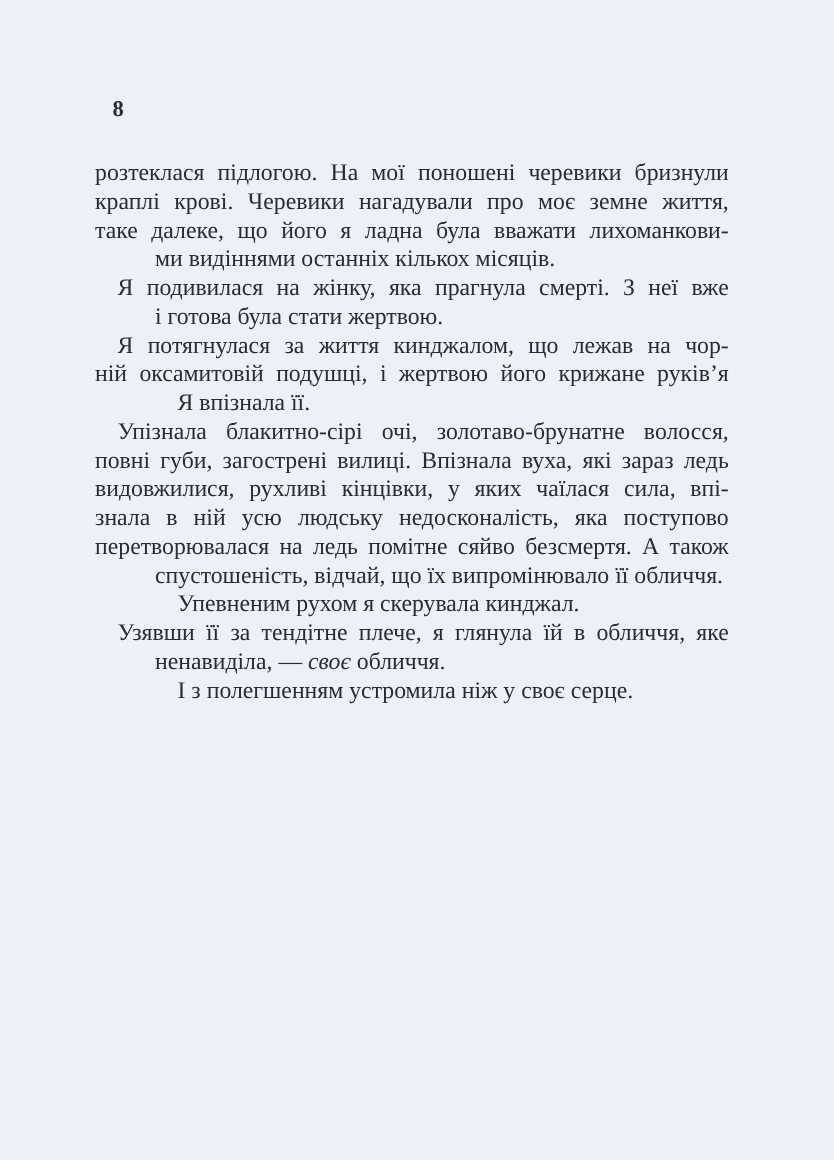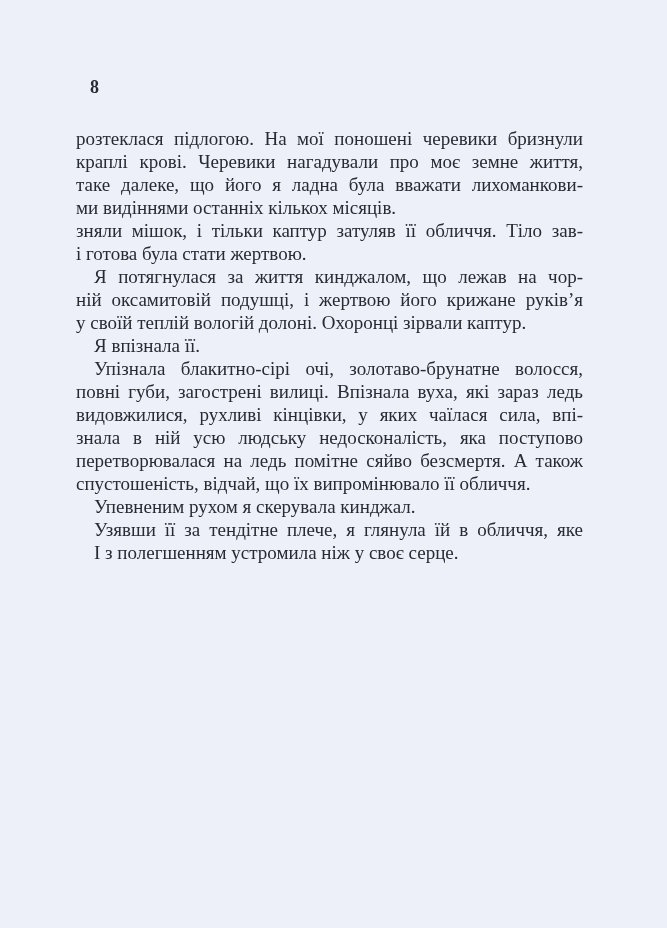--- a/index.html
+++ b/index.html
@@ -34,61 +34,62 @@
   p.para { margin: 0; }
   .line {
     display: block;
     height: 23px;
     overflow: hidden;
     text-align: justify;
     text-align-last: justify;
   }
   .line.last {
     text-align-last: left;
+    margin-left: 48px;
   }
   .line.first-indent {
     padding-left: 18px;
   }
   .em { font-style: italic; }
 </style>
 </head>
 <body>
 
 <div class="book-page">
   <div class="page-number">8</div>
   <div class="text-block">
       <p class="para">
         <span class="line"><span>розтеклася підлогою. На мої поношені черевики бризнули</span></span>
         <span class="line"><span>краплі крові. Черевики нагадували про моє земне життя,</span></span>
         <span class="line"><span>таке далеке, що його я ладна була вважати лихоманкови-</span></span>
         <span class="line last"><span>ми видіннями останніх кількох місяців.</span></span>
       </p>
       <p class="para">
-        <span class="line"><span>зняли мішок, і тільки каптур затуляв її обличчя. Тіло зав-</span></span>
+        <span class="line first-indent"><span>Я подивилася на жінку, яка прагнула смерті. З неї вже</span></span>
         <span class="line last"><span>і готова була стати жертвою.</span></span>
       </p>
       <p class="para">
         <span class="line first-indent"><span>Я потягнулася за життя кинджалом, що лежав на чор-</span></span>
         <span class="line"><span>ній оксамитовій подушці, і жертвою його крижане руків’я</span></span>
-        <span class="line last"><span>у своїй теплій вологій долоні. Охоронці зірвали каптур.</span></span>
       </p>
       <p class="para">
         <span class="line last first-indent"><span>Я впізнала її.</span></span>
       </p>
       <p class="para">
         <span class="line first-indent"><span>Упізнала блакитно-сірі очі, золотаво-брунатне волосся,</span></span>
         <span class="line"><span>повні губи, загострені вилиці. Впізнала вуха, які зараз ледь</span></span>
         <span class="line"><span>видовжилися, рухливі кінцівки, у яких чаїлася сила, впі-</span></span>
         <span class="line"><span>знала в ній усю людську недосконалість, яка поступово</span></span>
         <span class="line"><span>перетворювалася на ледь помітне сяйво безсмертя. А також</span></span>
         <span class="line last"><span>спустошеність, відчай, що їх випромінювало її обличчя.</span></span>
       </p>
       <p class="para">
         <span class="line last first-indent"><span>Упевненим рухом я скерувала кинджал.</span></span>
       </p>
       <p class="para">
         <span class="line first-indent"><span>Узявши її за тендітне плече, я глянула їй в обличчя, яке</span></span>
+        <span class="line last"><span>ненавиділа, — </span><span class="em">своє</span><span> обличчя.</span></span>
       </p>
       <p class="para">
         <span class="line last first-indent"><span>І з полегшенням устромила ніж у своє серце.</span></span>
       </p>
     </div>
 </div>
 
 </body></html>

